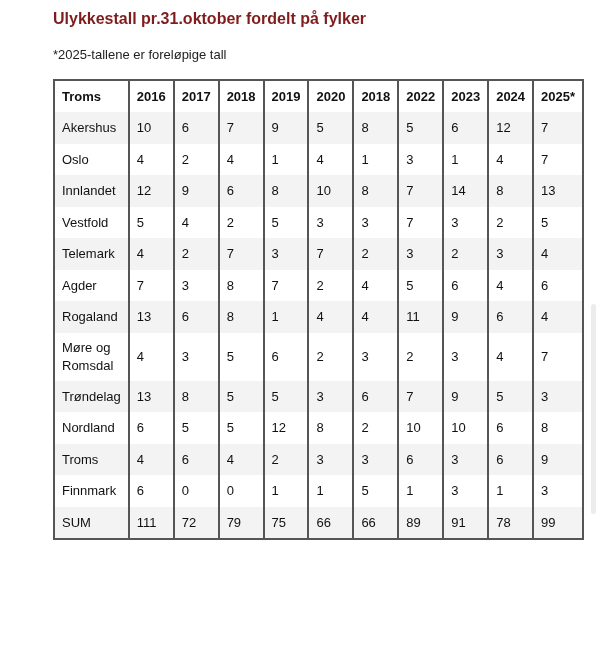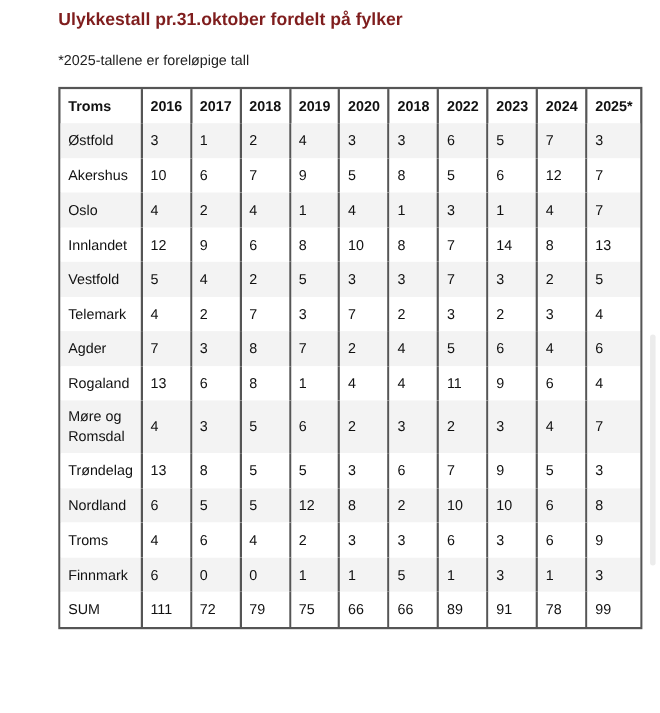--- a/index.html
+++ b/index.html
@@ -68,33 +68,20 @@
         <th>2020</th>
         <th>2018</th>
         <th>2022</th>
         <th>2023</th>
         <th>2024</th>
         <th>2025*</th>
       </tr>
   </thead>
   <tbody id="tbody">
       <tr>
-        <td>Østfold</td>
-        <td>3</td>
-        <td>1</td>
-        <td>2</td>
-        <td>4</td>
-        <td>3</td>
-        <td>3</td>
-        <td>6</td>
-        <td>5</td>
-        <td>7</td>
-        <td>3</td>
-      </tr>
-      <tr>
         <td>Akershus</td>
         <td>10</td>
         <td>6</td>
         <td>7</td>
         <td>9</td>
         <td>5</td>
         <td>8</td>
         <td>5</td>
         <td>6</td>
         <td>12</td>

